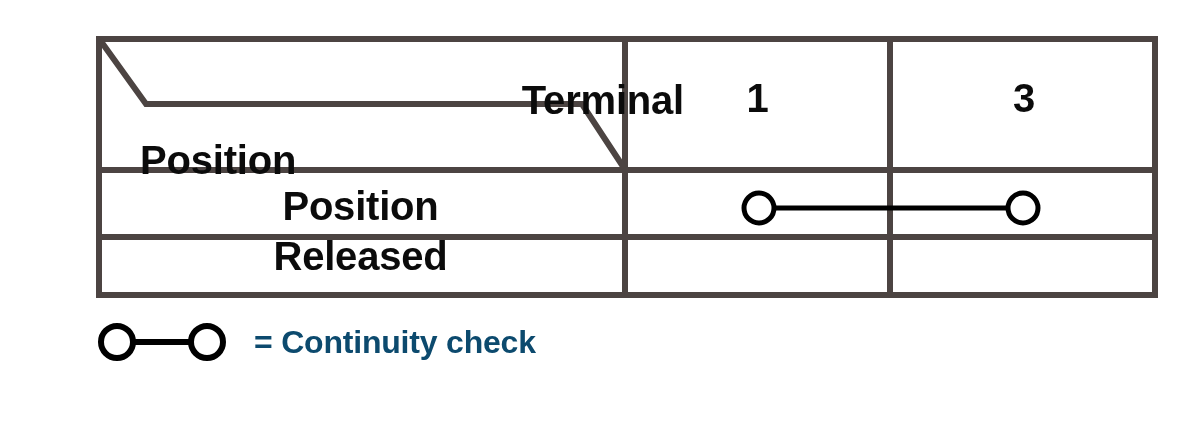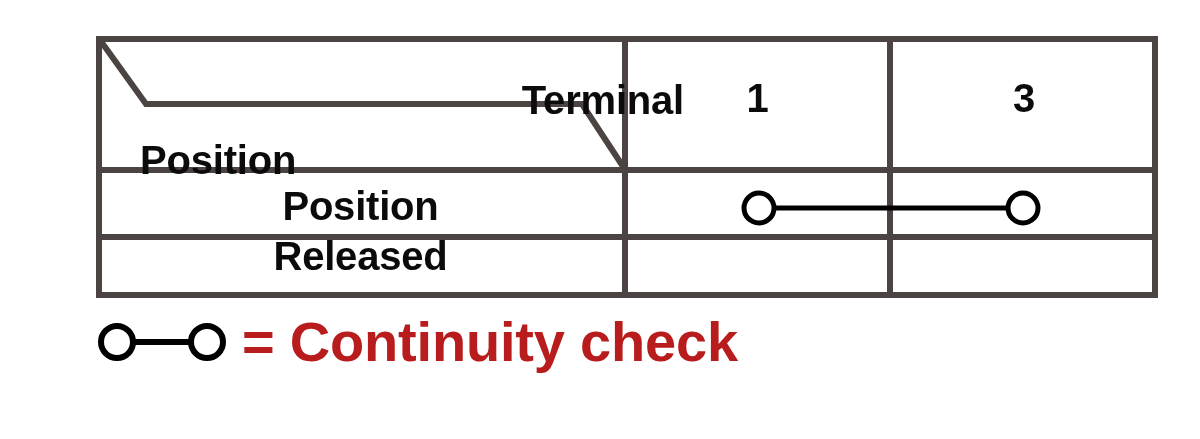--- a/index.html
+++ b/index.html
@@ -112,24 +112,24 @@
     display: flex;
     align-items: center;
   }
   .legend-sym {
     width: 132px;
     height: 42px;
     display: block;
     flex: 0 0 auto;
   }
   .legend-text {
-    margin-left: 14px;
-    font-size: 56px;
+    margin-left: 26px;
+    font-size: 32px;
     font-weight: bold;
-    color: #b91c1c;
+    color: #0c4a6e;
     letter-spacing: -0.2px;
     line-height: 1;
     white-space: nowrap;
   }
 </style>
 </head>
 <body>
 
 <div id="stage">
 

